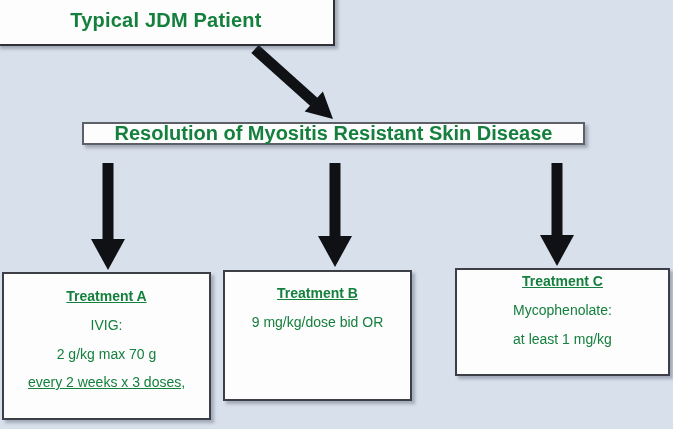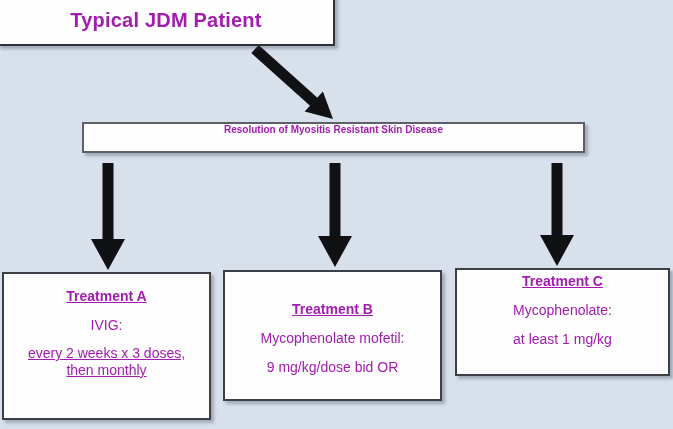--- a/index.html
+++ b/index.html
@@ -6,46 +6,46 @@
   body {
     font-family: "Liberation Sans", "DejaVu Sans", sans-serif;
     background: #eceff4;
   }
   #canvas {
     position: relative;
     width: 673px;
     height: 429px;
     background: #d8e0ec;
     overflow: hidden;
-    color: #a21caf;
+    color: #15803d;
   }
   .flow-box {
     position: absolute;
     background: #fdfdfe;
     border: 2px solid #3c4046;
     box-shadow: 3px 3px 3px rgba(60, 70, 90, 0.35);
     box-sizing: border-box;
     text-align: center;
   }
   #root-box {
     left: -3px; top: -5px;
     width: 338px; height: 51px;
     border-color: #2e3237;
     display: flex; align-items: center; justify-content: center;
     font-size: 20px; font-weight: bold; letter-spacing: 0.2px;
   }
   #decision-box {
     left: 82px; top: 122px;
-    width: 503px; height: 31px;
+    width: 503px; height: 23px;
     border-color: #5d6167;
-    display: flex; align-items: flex-start; justify-content: center;
-    font-size: 10px; font-weight: bold;
+    display: flex; align-items: center; justify-content: center;
+    font-size: 20px; font-weight: bold;
   }
   #treatment-a-box { left: 2px;   top: 272px; width: 209px; height: 148px; padding-top: 14px; }
-  #treatment-b-box { left: 223px; top: 270px; width: 219px; height: 131px; padding-top: 29px; }
+  #treatment-b-box { left: 223px; top: 270px; width: 189px; height: 131px; padding-top: 13px; }
   #treatment-c-box { left: 455px; top: 268px; width: 215px; height: 108px; padding-top: 3px; }
   .t-heading {
     font-size: 14px; font-weight: bold;
     text-decoration: underline;
     line-height: 16px;
   }
   .t-line { font-size: 14px; line-height: 16px; margin-top: 13px; }
   .t-group { font-size: 14px; line-height: 17px; margin-top: 12px; text-decoration: underline; }
   .t-line sup { font-size: 10px; position: relative; top: -1px; }
   #arrow-layer {
@@ -82,29 +82,28 @@
     <span>Typical JDM Patient</span>
   </div>
 
   <div id="decision-box" class="flow-box">
     <span>Resolution of Myositis Resistant Skin Disease</span>
   </div>
 
   <div id="treatment-a-box" class="flow-box">
     <div class="t-heading">Treatment A</div>
     <div class="t-line">IVIG:</div>
+    <div class="t-line">2 g/kg max 70 g</div>
     <div class="t-group">
       <div>every 2 weeks x 3 doses,</div>
-      <div>then monthly</div>
     </div>
   </div>
 
   <div id="treatment-b-box" class="flow-box">
     <div class="t-heading">Treatment B</div>
-    <div class="t-line">Mycophenolate mofetil:</div>
     <div class="t-line">9 mg/kg/dose bid OR</div>
   </div>
 
   <div id="treatment-c-box" class="flow-box">
     <div class="t-heading">Treatment C</div>
     <div class="t-line">Mycophenolate:</div>
     <div class="t-line">at least 1 mg/kg</div>
   </div>
 
 </div>

